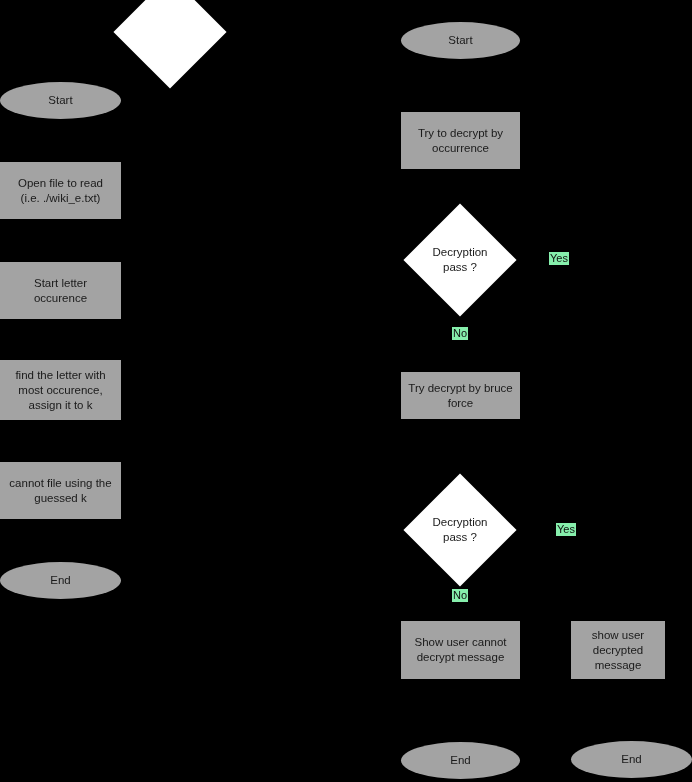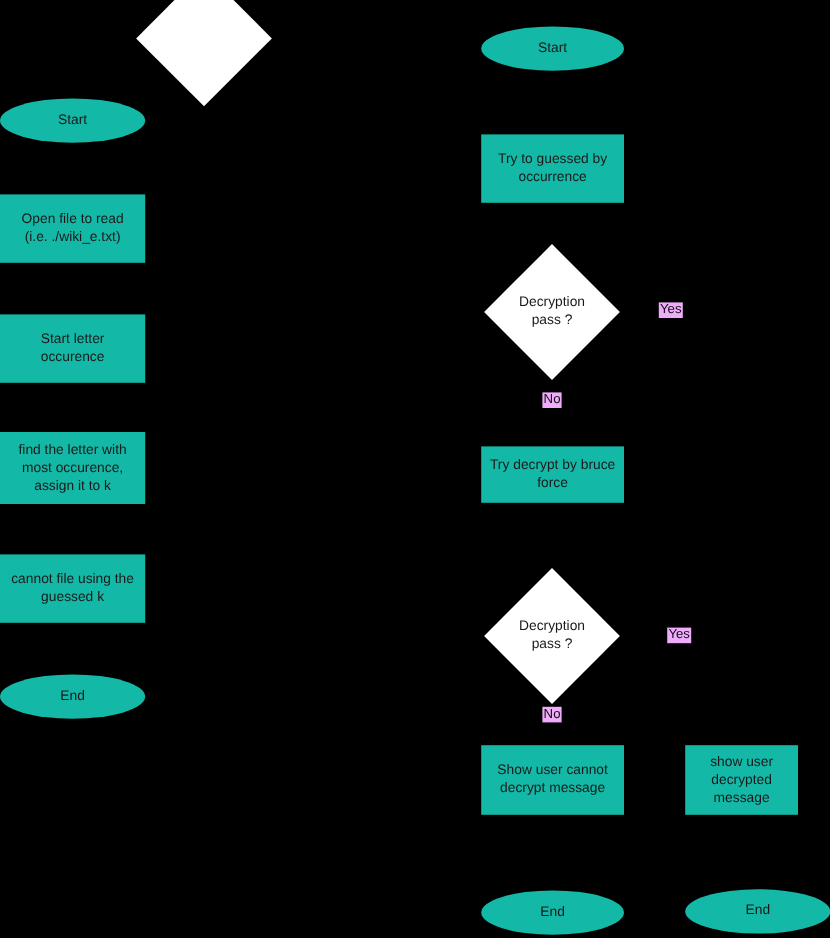--- a/index.html
+++ b/index.html
@@ -14,21 +14,21 @@
     font-family: "Liberation Sans", sans-serif;
   }
   #canvas {
     position: absolute;
     left: 0; top: 0;
     width: 692px; height: 782px;
     background: #000000;
   }
   .node {
     position: absolute;
-    background: #14b8a6;
+    background: #a3a3a3;
     color: #1a1a1a;
     display: flex;
     align-items: center;
     justify-content: center;
     text-align: center;
     font-size: 11.5px;
     line-height: 15px;
     padding: 2px 4px;
     white-space: pre-line;
   }
@@ -51,21 +51,21 @@
     z-index: 2;
     width: 140%;
     text-align: center;
     color: #1a1a1a;
     font-size: 11.5px;
     line-height: 15px;
     white-space: pre-line;
   }
   .edge-label {
     position: absolute;
-    background: #f0abfc;
+    background: #86efac;
     color: #111111;
     font-size: 11px;
     line-height: 13px;
     padding: 0px 1px;
     white-space: nowrap;
   }
 </style>
 </head>
 <body>
 
@@ -103,21 +103,21 @@
 
   <div class="node terminator" style="left:0px; top:562px; width:121px; height:37px;">
     <span>End</span>
   </div>
 
   <div class="node terminator" style="left:401px; top:22px; width:119px; height:37px;">
     <span>Start</span>
   </div>
 
   <div class="node process" style="left:401px; top:112px; width:119px; height:57px;">
-    <span>Try to guessed by
+    <span>Try to decrypt by
 occurrence</span>
   </div>
 
   <div class="node decision" style="left:420px; top:220px; width:80px; height:80px;">
     <div class="diamond-shape"></div>
     <div class="diamond-label">Decryption
 pass ?</div>
   </div>
 
   <div class="edge-label" style="left:549px; top:252px;">

